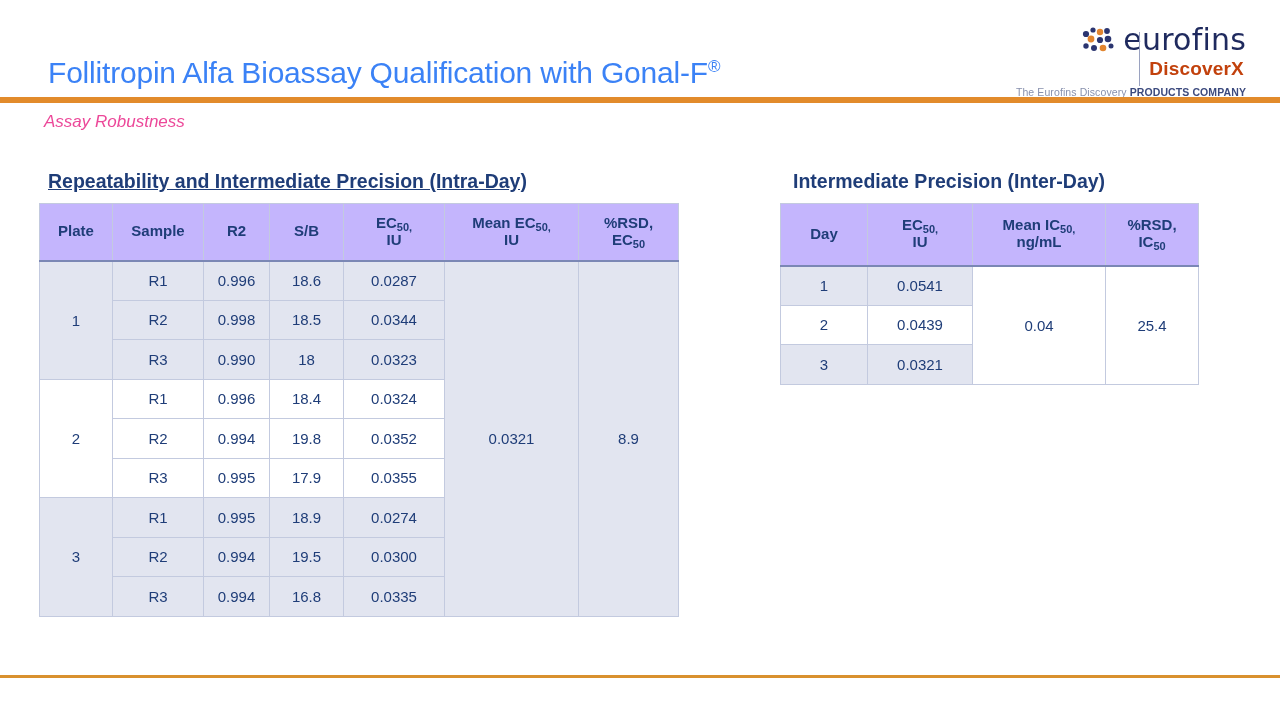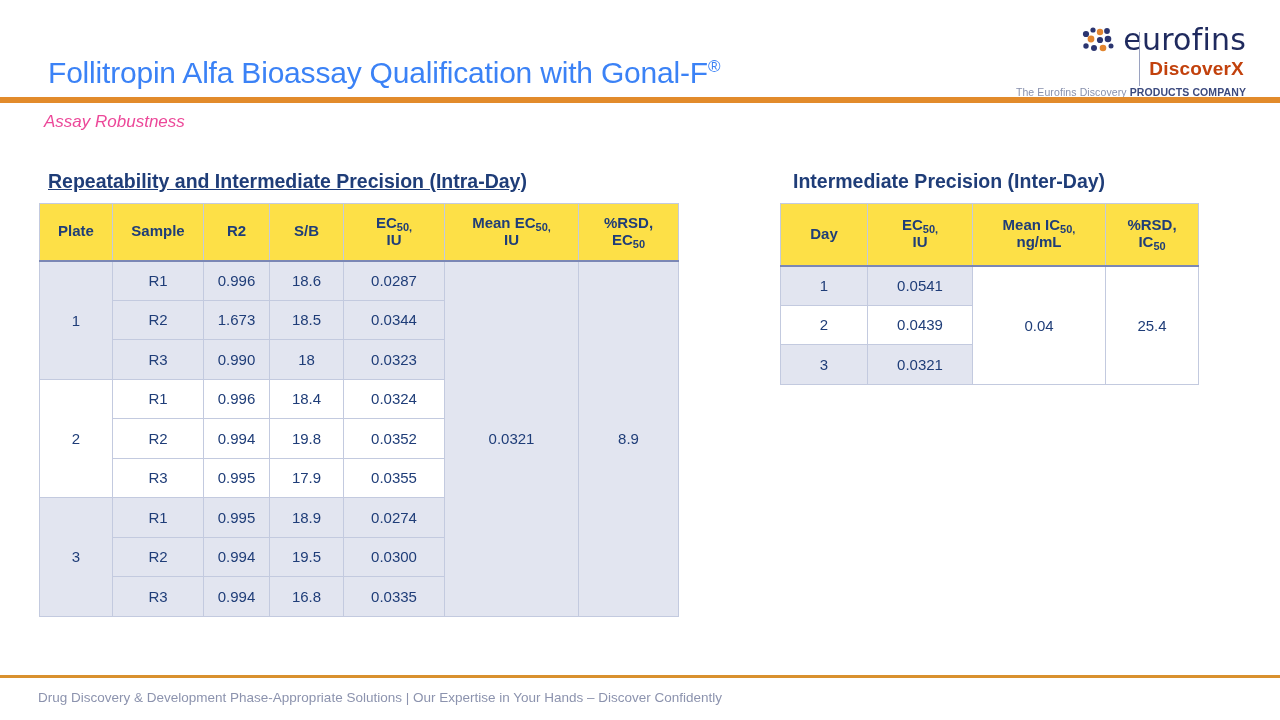--- a/index.html
+++ b/index.html
@@ -90,21 +90,21 @@
     vertical-align: middle;
     font-weight: 400;
     color: #1F3D78;
     padding: 0;
   }
   table.grid th {
     font-weight: 700;
     font-size: 15px;
     border-bottom: 2px solid #7B87B5;
     line-height: 1.12;
-    background: #fde047;
+    background: #c4b5fd;
   }
   th sub, td sub { font-size: 11px; vertical-align: baseline; position: relative; top: 3px; }
   .shade { background: #E2E5F0; }
   .plain { background: #ffffff; }
 
   
   #tbl-left { left: 39px; top: 203px; width: 620px; }
   #tbl-left th.c-plate  { width: 73px; }
   #tbl-left th.c-sample { width: 91px; }
   #tbl-left th.c-r2     { width: 66px; }
@@ -189,21 +189,21 @@
           <td rowspan="3" class="shade">1</td>
           <td class="shade">R1</td>
           <td class="shade">0.996</td>
           <td class="shade">18.6</td>
           <td class="shade">0.0287</td>
           <td rowspan="9" class="shade">0.0321</td>
           <td rowspan="9" class="shade">8.9</td>
         </tr>
         <tr>
           <td class="shade">R2</td>
-          <td class="shade">1.673</td>
+          <td class="shade">0.998</td>
           <td class="shade">18.5</td>
           <td class="shade">0.0344</td>
         </tr>
         <tr>
           <td class="shade">R3</td>
           <td class="shade">0.990</td>
           <td class="shade">18</td>
           <td class="shade">0.0323</td>
         </tr>
         <tr>
@@ -268,15 +268,14 @@
           <td class="plain">0.0439</td>
         </tr>
         <tr>
           <td class="shade">3</td>
           <td class="shade">0.0321</td>
         </tr>
       </tbody>
   </table>
 
   <div class="rule-bottom"></div>
-  <div class="footer-text">Drug Discovery &amp; Development Phase-Appropriate Solutions | Our Expertise in Your Hands – Discover Confidently</div>
 
 </div>
 
 </body></html>

